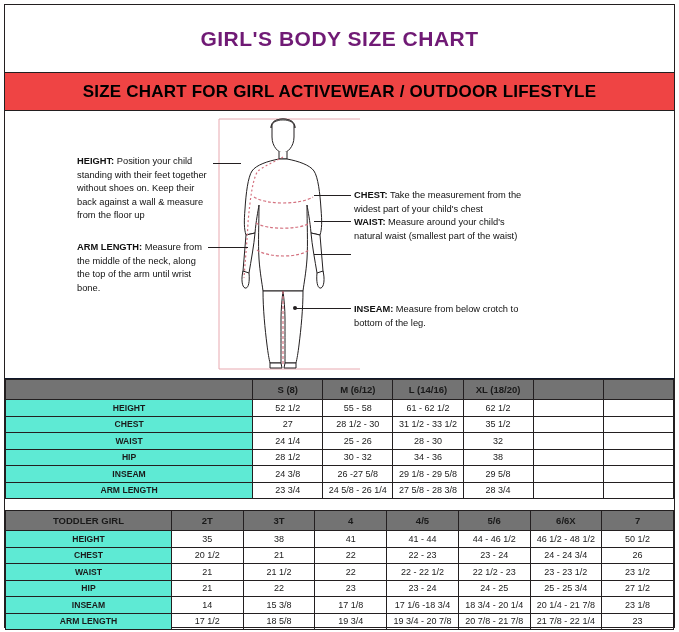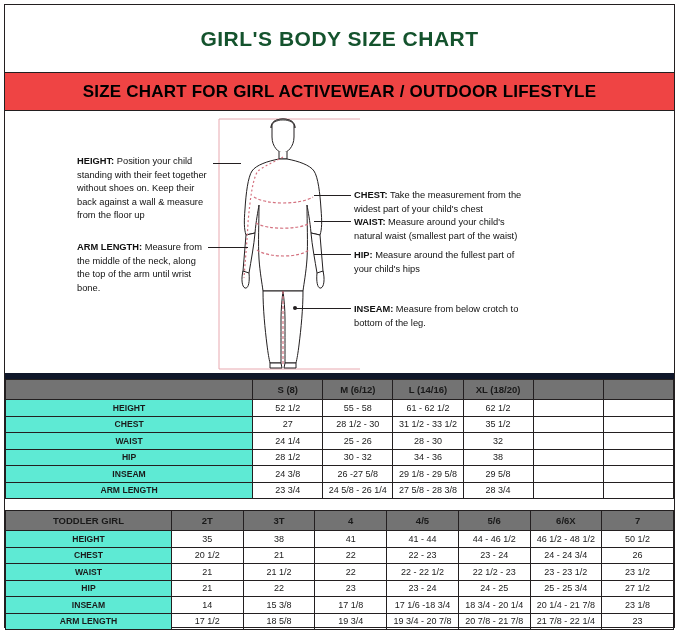--- a/index.html
+++ b/index.html
@@ -38,21 +38,21 @@
     border-bottom: 1px solid #231f20;
     box-sizing: border-box;
     display: flex;
     align-items: center;
     justify-content: center;
   }
   .title-text {
     font-size: 21px;
     font-weight: bold;
     letter-spacing: 0.5px;
-    color: #14532d;
+    color: #701a75;
   }
   .subtitle-bar {
     position: absolute;
     left: 0;
     top: 68px;
     width: 669px;
     height: 38px;
     background: #ef4444;
     border-bottom: 1px solid #231f20;
     box-sizing: border-box;
@@ -66,21 +66,21 @@
     color: #000;
     letter-spacing: 0.2px;
   }
   
   .diagram {
     position: absolute;
     left: 0;
     top: 106px;
     width: 669px;
     height: 268px;
-    border-bottom: 6px solid #0f172a;
+    border-bottom: 1px solid #0f172a;
     box-sizing: border-box;
   }
   .fig-wrap {
     position: absolute;
     left: 205px;
     top: 2px;
     width: 160px;
     height: 262px;
   }
   .note {
@@ -230,23 +230,20 @@
       </div>
 
       <div class="note note-left" style="left:349px; top:78px; width:175px;">
         <b>CHEST:</b><span> Take the measurement from the widest part of your child's chest</span>
       </div>
 
       <div class="note note-left" style="left:349px; top:105px; width:180px;">
         <b>WAIST:</b><span> Measure around your child's natural waist (smallest part of the waist)</span>
       </div>
 
-      <div class="note note-left" style="left:349px; top:138px; width:168px;">
-        <b>HIP:</b><span> Measure around the fullest part of your child's hips</span>
-      </div>
 
       <div class="note note-left" style="left:349px; top:192px; width:175px;">
         <b>INSEAM:</b><span> Measure from below crotch to bottom of the leg.</span>
       </div>
     </div>
 
     <table class="tbl1">
       <colgroup>
         <col class="t1-c0">
           <col class="t1-c">

